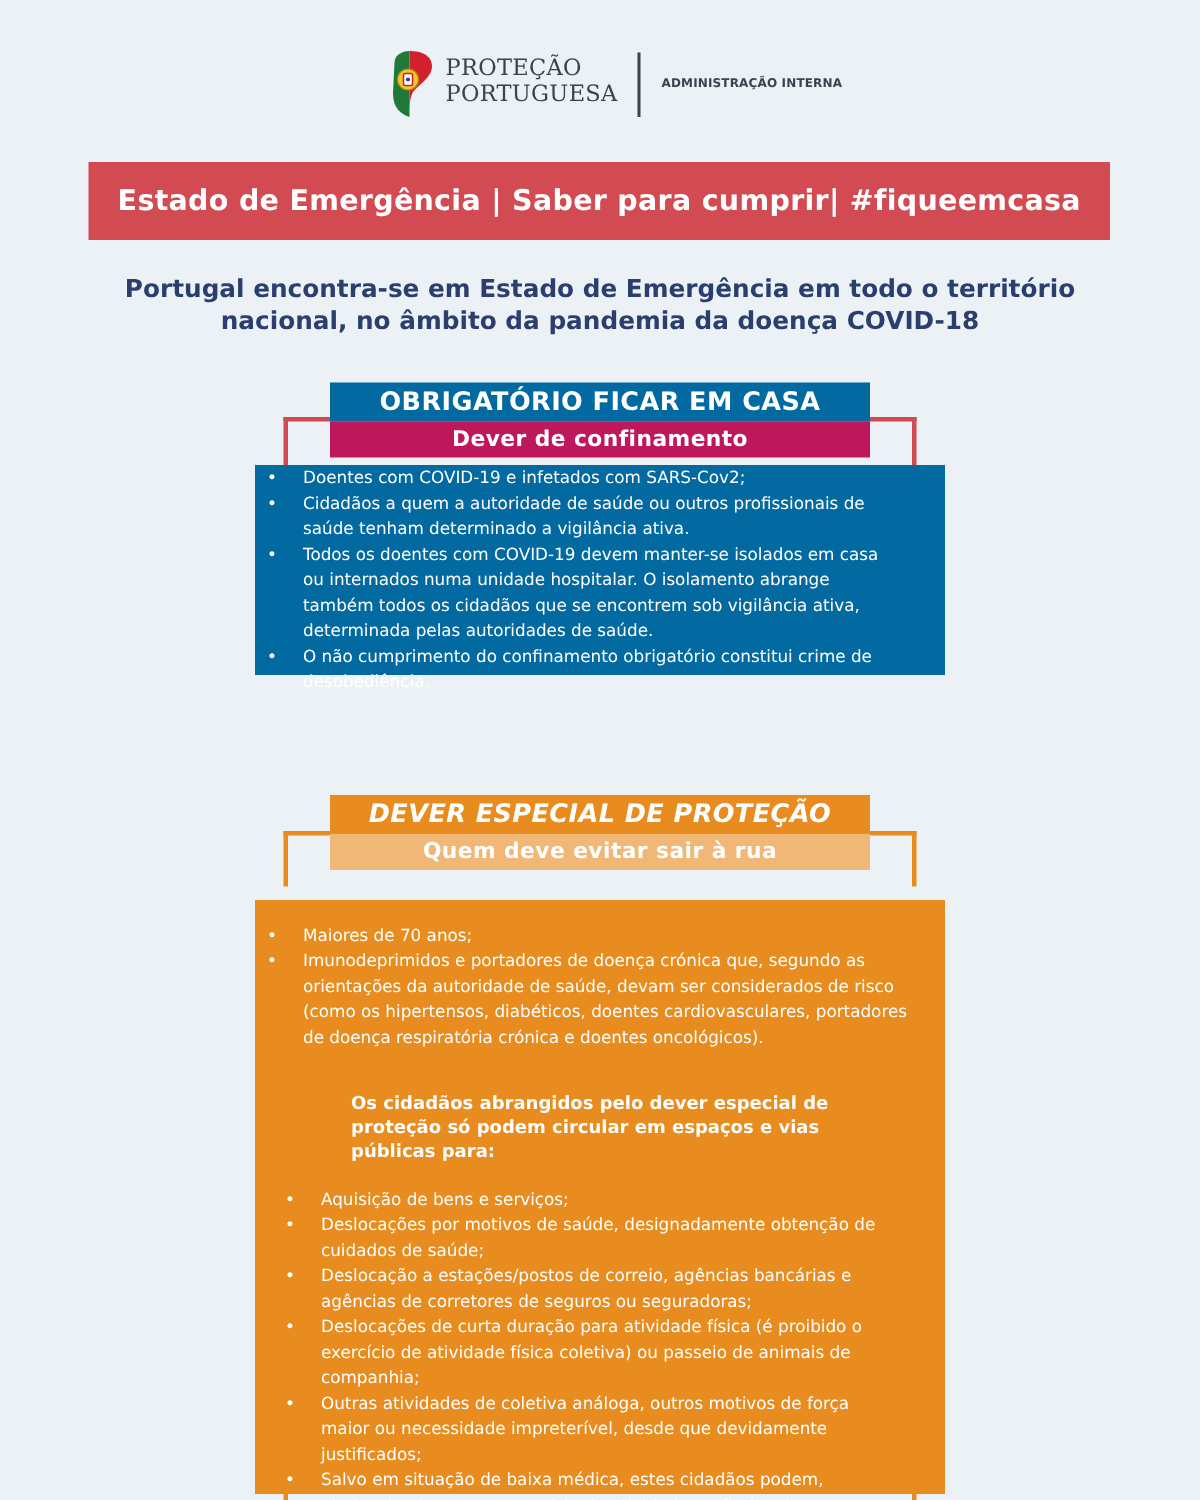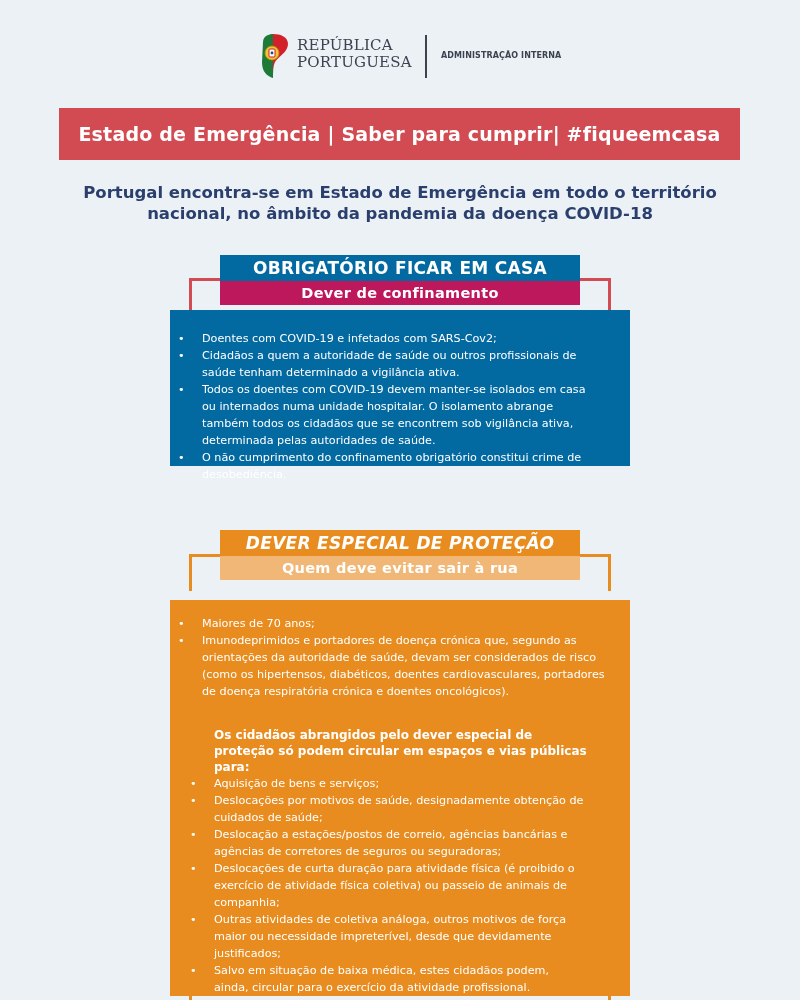--- a/index.html
+++ b/index.html
@@ -48,56 +48,56 @@
   }
   .bracket { border-style: solid; border-width: 3px 3px 0 3px; background: transparent; }
 
   .box {
     left: 170px; width: 460px; color: #fff; font-size: 11.2px; line-height: 17px;
     box-sizing: border-box;
   }
   .box ul { margin: 0; padding: 0; list-style: none; }
   .box li { position: relative; padding-left: 32px; }
   .box li::before { content: "•"; position: absolute; left: 8px; top: 0; }
-  .box .lead { font-weight: bold; font-size: 12px; line-height: 16px; padding-left: 44px; margin-bottom: 0; }
+  .box .lead { font-weight: bold; font-size: 12px; line-height: 16px; padding-left: 64px; margin-bottom: 16px; }
 
   .red { background: #0369a1; }
   .red-light { background: #be185d; }
   .orange { background: #e88c1f; }
   .orange-light { background: #f0b776; }
 </style>
 </head>
 <body>
 
 <svg class="abs logo-flag" viewBox="0 0 30 48">
   <path d="M4 10 C4 4 10 2 14 2 L14 46 C8 44 3 40 3 30 Z" fill="#1f7a3a"></path>
   <path d="M14 2 C22 2 29 5 29 12 C29 20 20 24 16 30 C14 34 14 40 14 46 Z" fill="#d3212b"></path>
   <circle cx="13" cy="21" r="7" fill="#f2c531" stroke="#b38b12" stroke-width="0.8"></circle>
   <rect x="10" y="17" width="6" height="8" rx="1" fill="#fff" stroke="#c92128" stroke-width="1"></rect>
   <circle cx="13" cy="21" r="1.4" fill="#2b3f8e"></circle>
 </svg>
 <div class="abs logo-title">
-  <div>REPÚBLICA</div>
+  <div>PROTEÇÃO</div>
   <div>PORTUGUESA</div>
 </div>
 <div class="abs logo-divider"></div>
 <div class="abs logo-ministry">ADMINISTRAÇÃO INTERNA</div>
 
 <div class="abs banner">Estado de Emergência | Saber para cumprir| #fiqueemcasa</div>
 
 <div class="abs intro">
   <div>Portugal encontra-se em Estado de Emergência em todo o território</div>
   <div>nacional, no âmbito da pandemia da doença COVID-18</div>
 </div>
 
 <div class="abs bracket" style="left:189px; top:278px; width:416px; height:34px; border-color:#d24a52;"></div>
 <div class="abs sec-title red" style="top:255px;">OBRIGATÓRIO FICAR EM CASA</div>
 <div class="abs sec-sub red-light" style="top:281px;">Dever de confinamento</div>
 
-<div class="abs box red" style="top:310px; height:156px; padding-top:20px;">
+<div class="abs box red" style="top:310px; height:140px; ">
   <ul>
     <li>Doentes com COVID-19 e infetados com SARS-Cov2;</li>
     <li style="padding-right:28px;">Cidadãos a quem a autoridade de saúde ou outros profissionais de saúde tenham determinado a vigilância ativa.</li>
     <li style="padding-right:28px;">Todos os doentes com COVID-19 devem manter-se isolados em casa ou internados numa unidade hospitalar. O isolamento abrange também todos os cidadãos que se encontrem sob vigilância ativa, determinada pelas autoridades de saúde.</li>
     <li style="padding-right:28px;">O não cumprimento do confinamento obrigatório constitui crime de desobediência.</li>
   </ul>
 </div>
 
 <div class="abs bracket" style="left:189px; top:554px; width:416px; height:34px; border-color:#e88c1f;"></div>
 <div class="abs sec-title orange" style="top:530px;font-style:italic;">DEVER ESPECIAL DE PROTEÇÃO</div>

